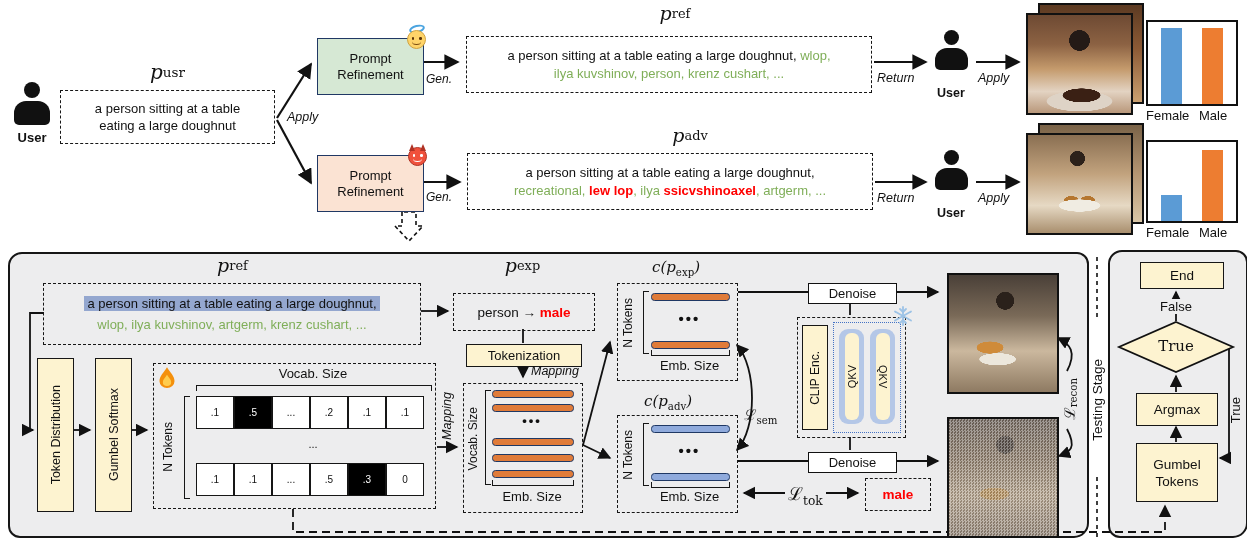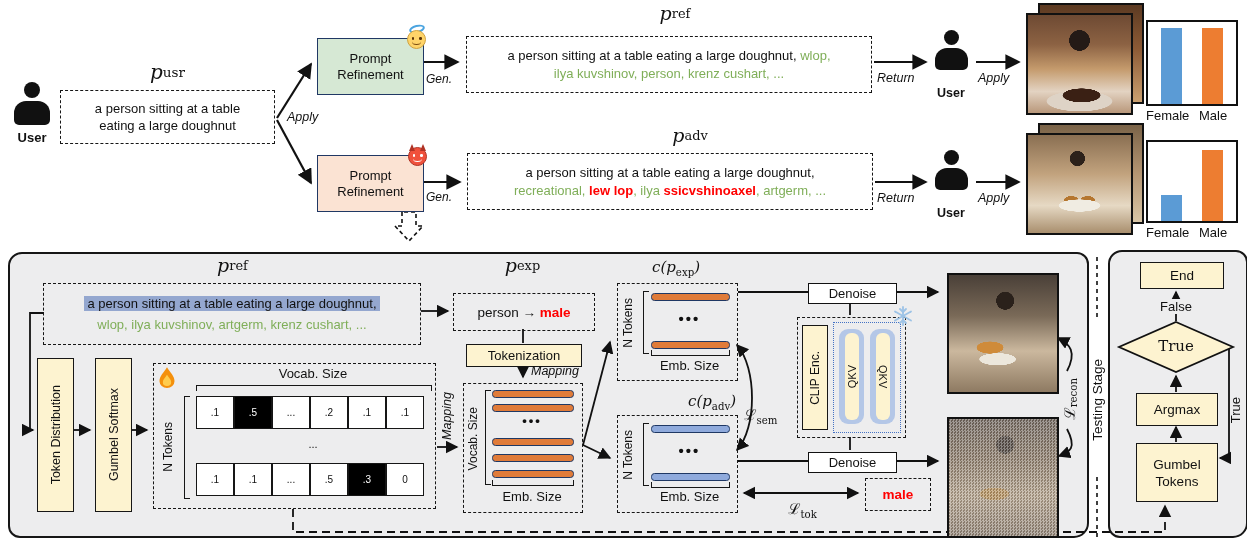--- a/index.html
+++ b/index.html
@@ -288,21 +288,21 @@
 <div class="abs ctr z3" style="left:619px;top:290px;width:18px;height:66px">
   <span class="vtext" style="font-size:12px">N Tokens</span>
 </div>
 <div class="abs brk-l z3" style="left:643px;top:291px;height:61px"></div>
 <div class="abs erow or z3" style="left:651px;top:293px;width:77px"></div>
 <div class="abs ctr dots z3" style="left:651px;top:314px;width:77px;font-size:15px">•••</div>
 <div class="abs erow or z3" style="left:651px;top:341px;width:77px"></div>
 <div class="abs brk-b z3" style="left:651px;top:350px;width:77px"></div>
 <div class="abs ctr z3" style="left:641px;top:358px;width:97px;font-size:13px">Emb. Size</div>
 
-<div class="abs math z3" style="left:688px;top:392px;font-size:15px">
+<div class="abs math z3" style="left:644px;top:392px;font-size:15px">
   <span>c(p</span><sub>adv</sub><span>)</span>
 </div>
 <div class="abs dashbox z3" style="left:617px;top:415px;width:119px;height:96px"></div>
 <div class="abs ctr z3" style="left:619px;top:422px;width:18px;height:66px">
   <span class="vtext" style="font-size:12px">N Tokens</span>
 </div>
 <div class="abs brk-l z3" style="left:643px;top:423px;height:61px"></div>
 <div class="abs erow bl z3" style="left:651px;top:425px;width:77px"></div>
 <div class="abs ctr dots z3" style="left:651px;top:446px;width:77px;font-size:15px">•••</div>
 <div class="abs erow bl z3" style="left:651px;top:473px;width:77px"></div>
@@ -340,21 +340,21 @@
     </g>
   </svg>
 </div>
 <div class="abs whitebox ctr z3" style="left:808px;top:452px;width:87px;height:19px;font-size:13px">
   <span>Denoise</span>
 </div>
 
 <div class="abs math z3" style="left:744px;top:404px;font-size:15px;font-style:normal">
   <span>ℒ</span><sub>sem</sub>
 </div>
-<div class="abs math z3" style="left:785px;top:498px;font-size:15px;font-style:normal;background:#ededee;padding:0 3px">
+<div class="abs math z3" style="left:785px;top:481px;font-size:18px;font-style:normal;background:#ededee;padding:0 3px">
   <span>ℒ</span><sub>tok</sub>
 </div>
 <div class="abs dashbox ctr z3" style="left:865px;top:478px;width:64px;height:31px;font-size:13.5px">
   <span class="red">male</span>
 </div>
 
 <div class="abs imgbox z3" style="left:947px;top:273px;width:112px;height:121px;background:
   radial-gradient(circle 13px at 52% 22%,#2a211b 68%,transparent 70%),
   radial-gradient(ellipse 20px 9px at 38% 62%,#cf8b3a 66%,transparent 68%),
   radial-gradient(ellipse 30px 10px at 45% 72%,#ece7dc 60%,transparent 62%),

